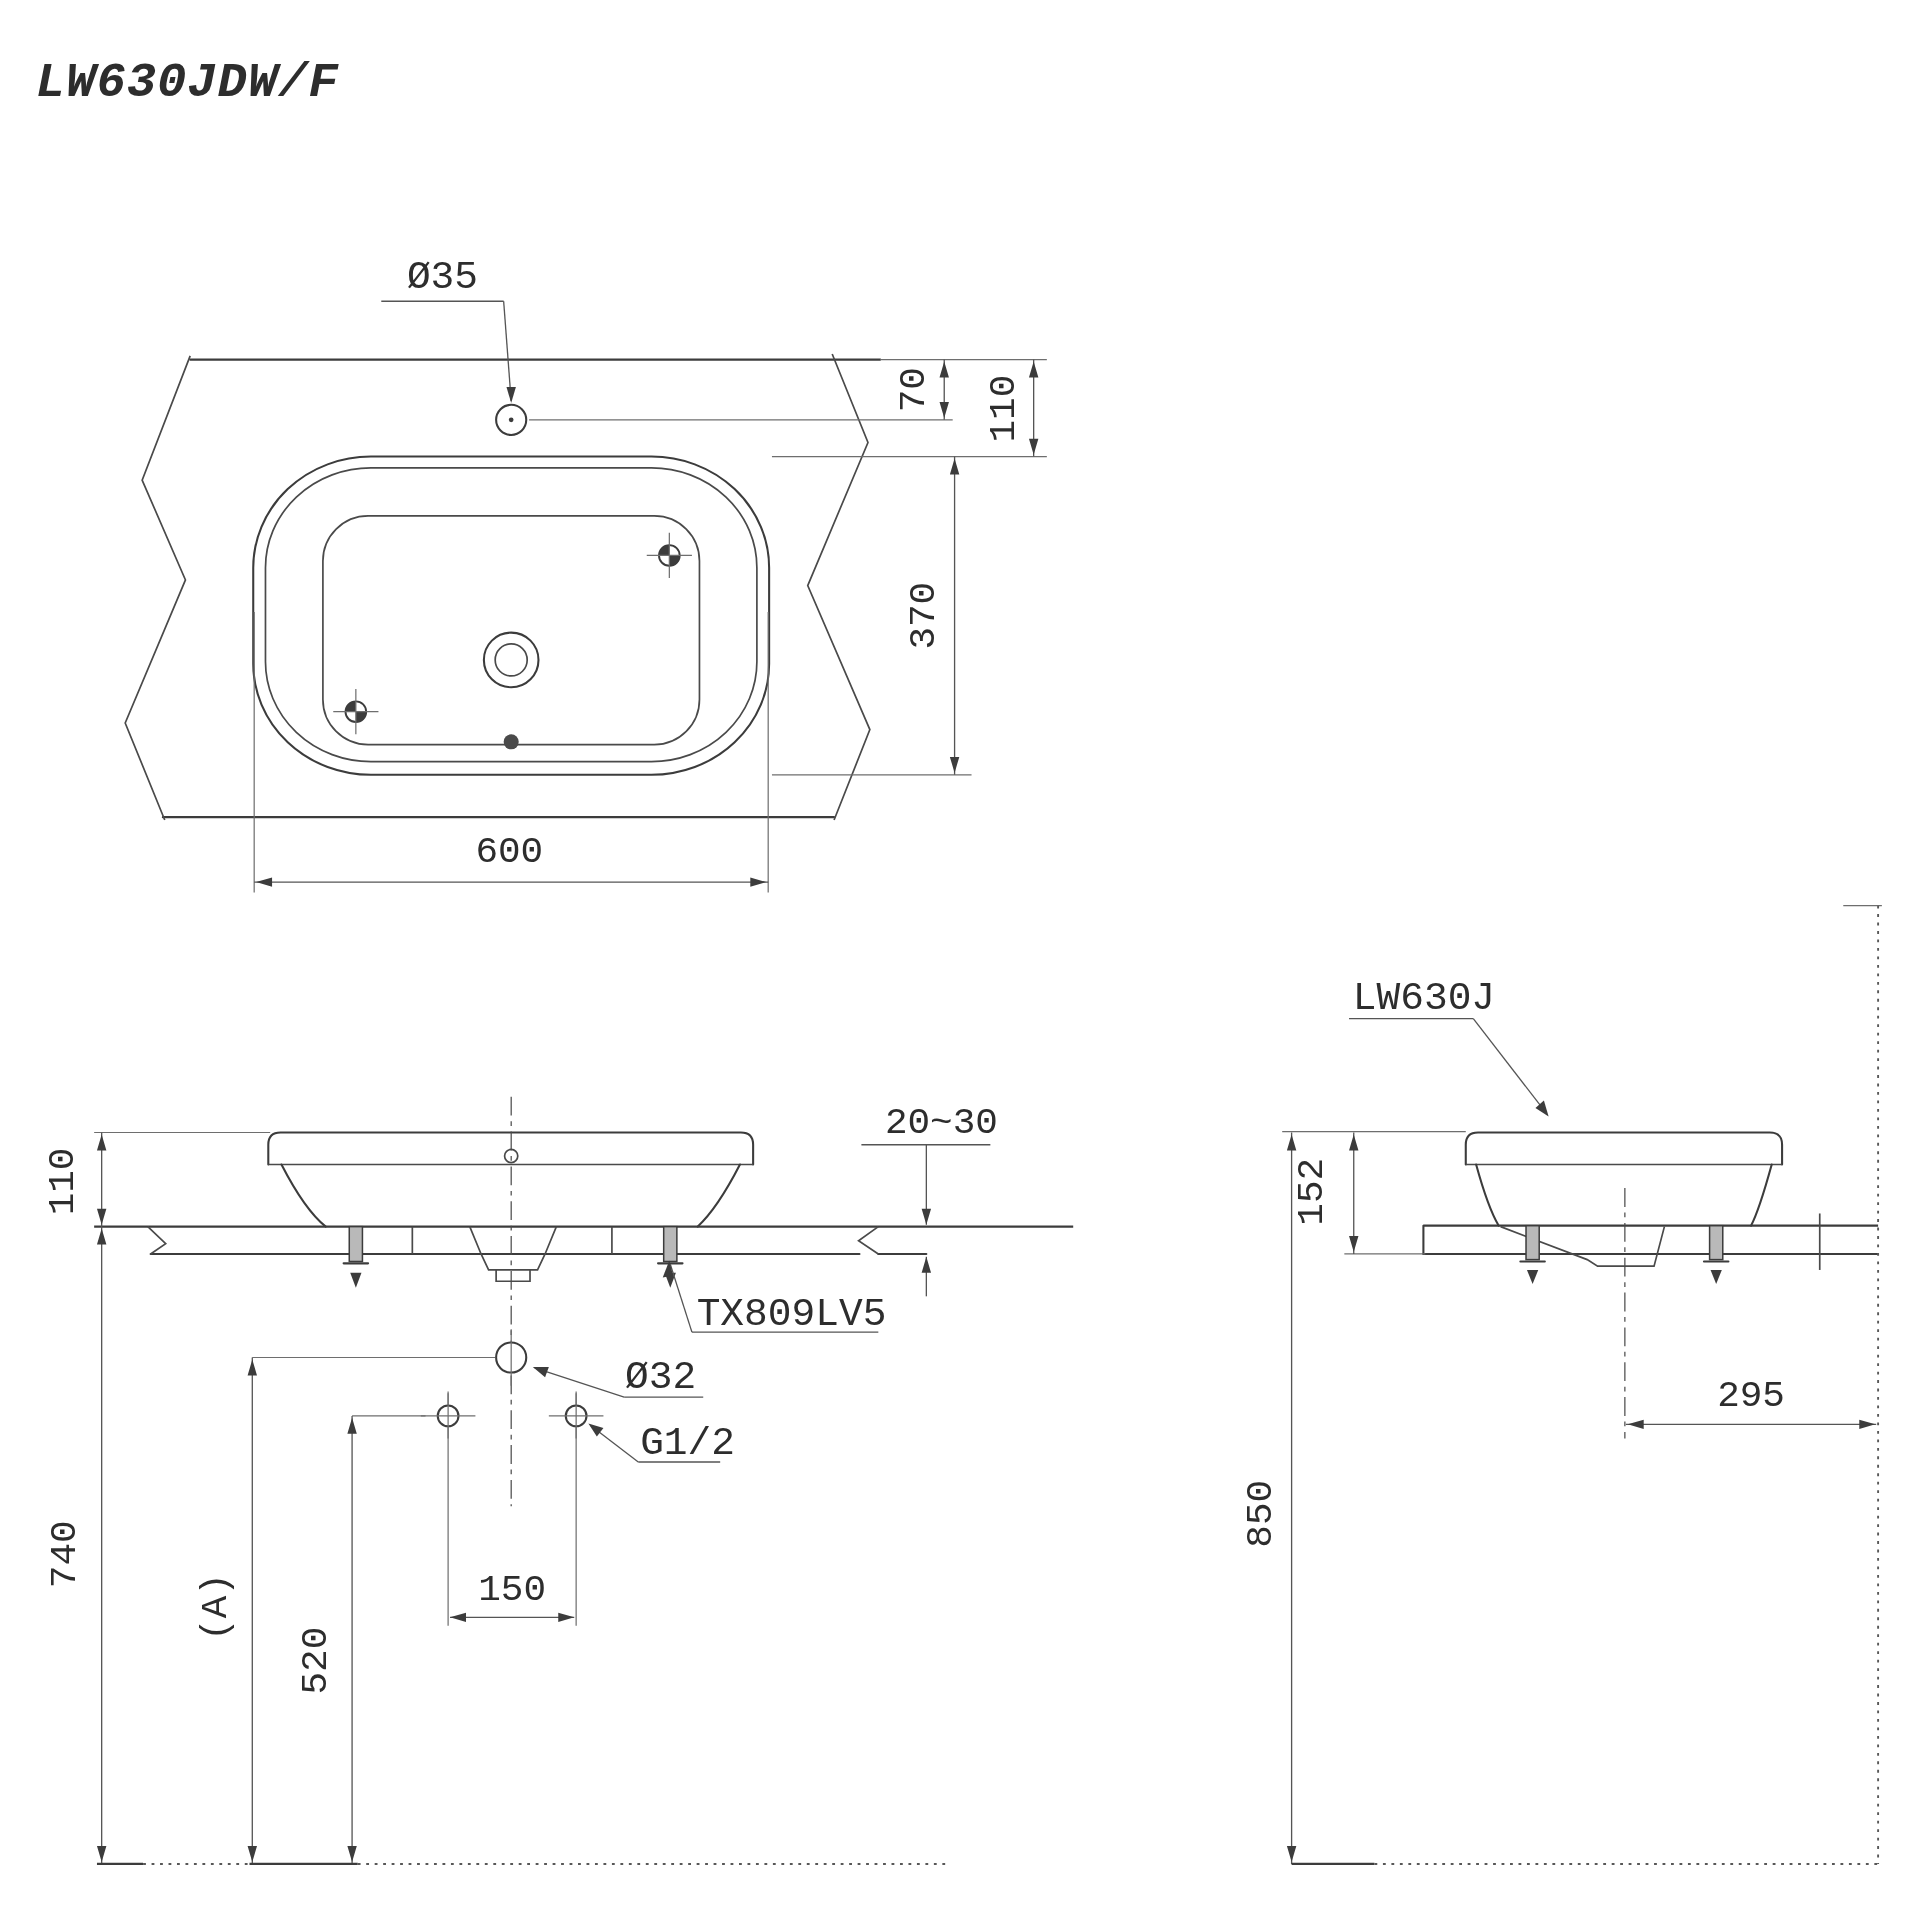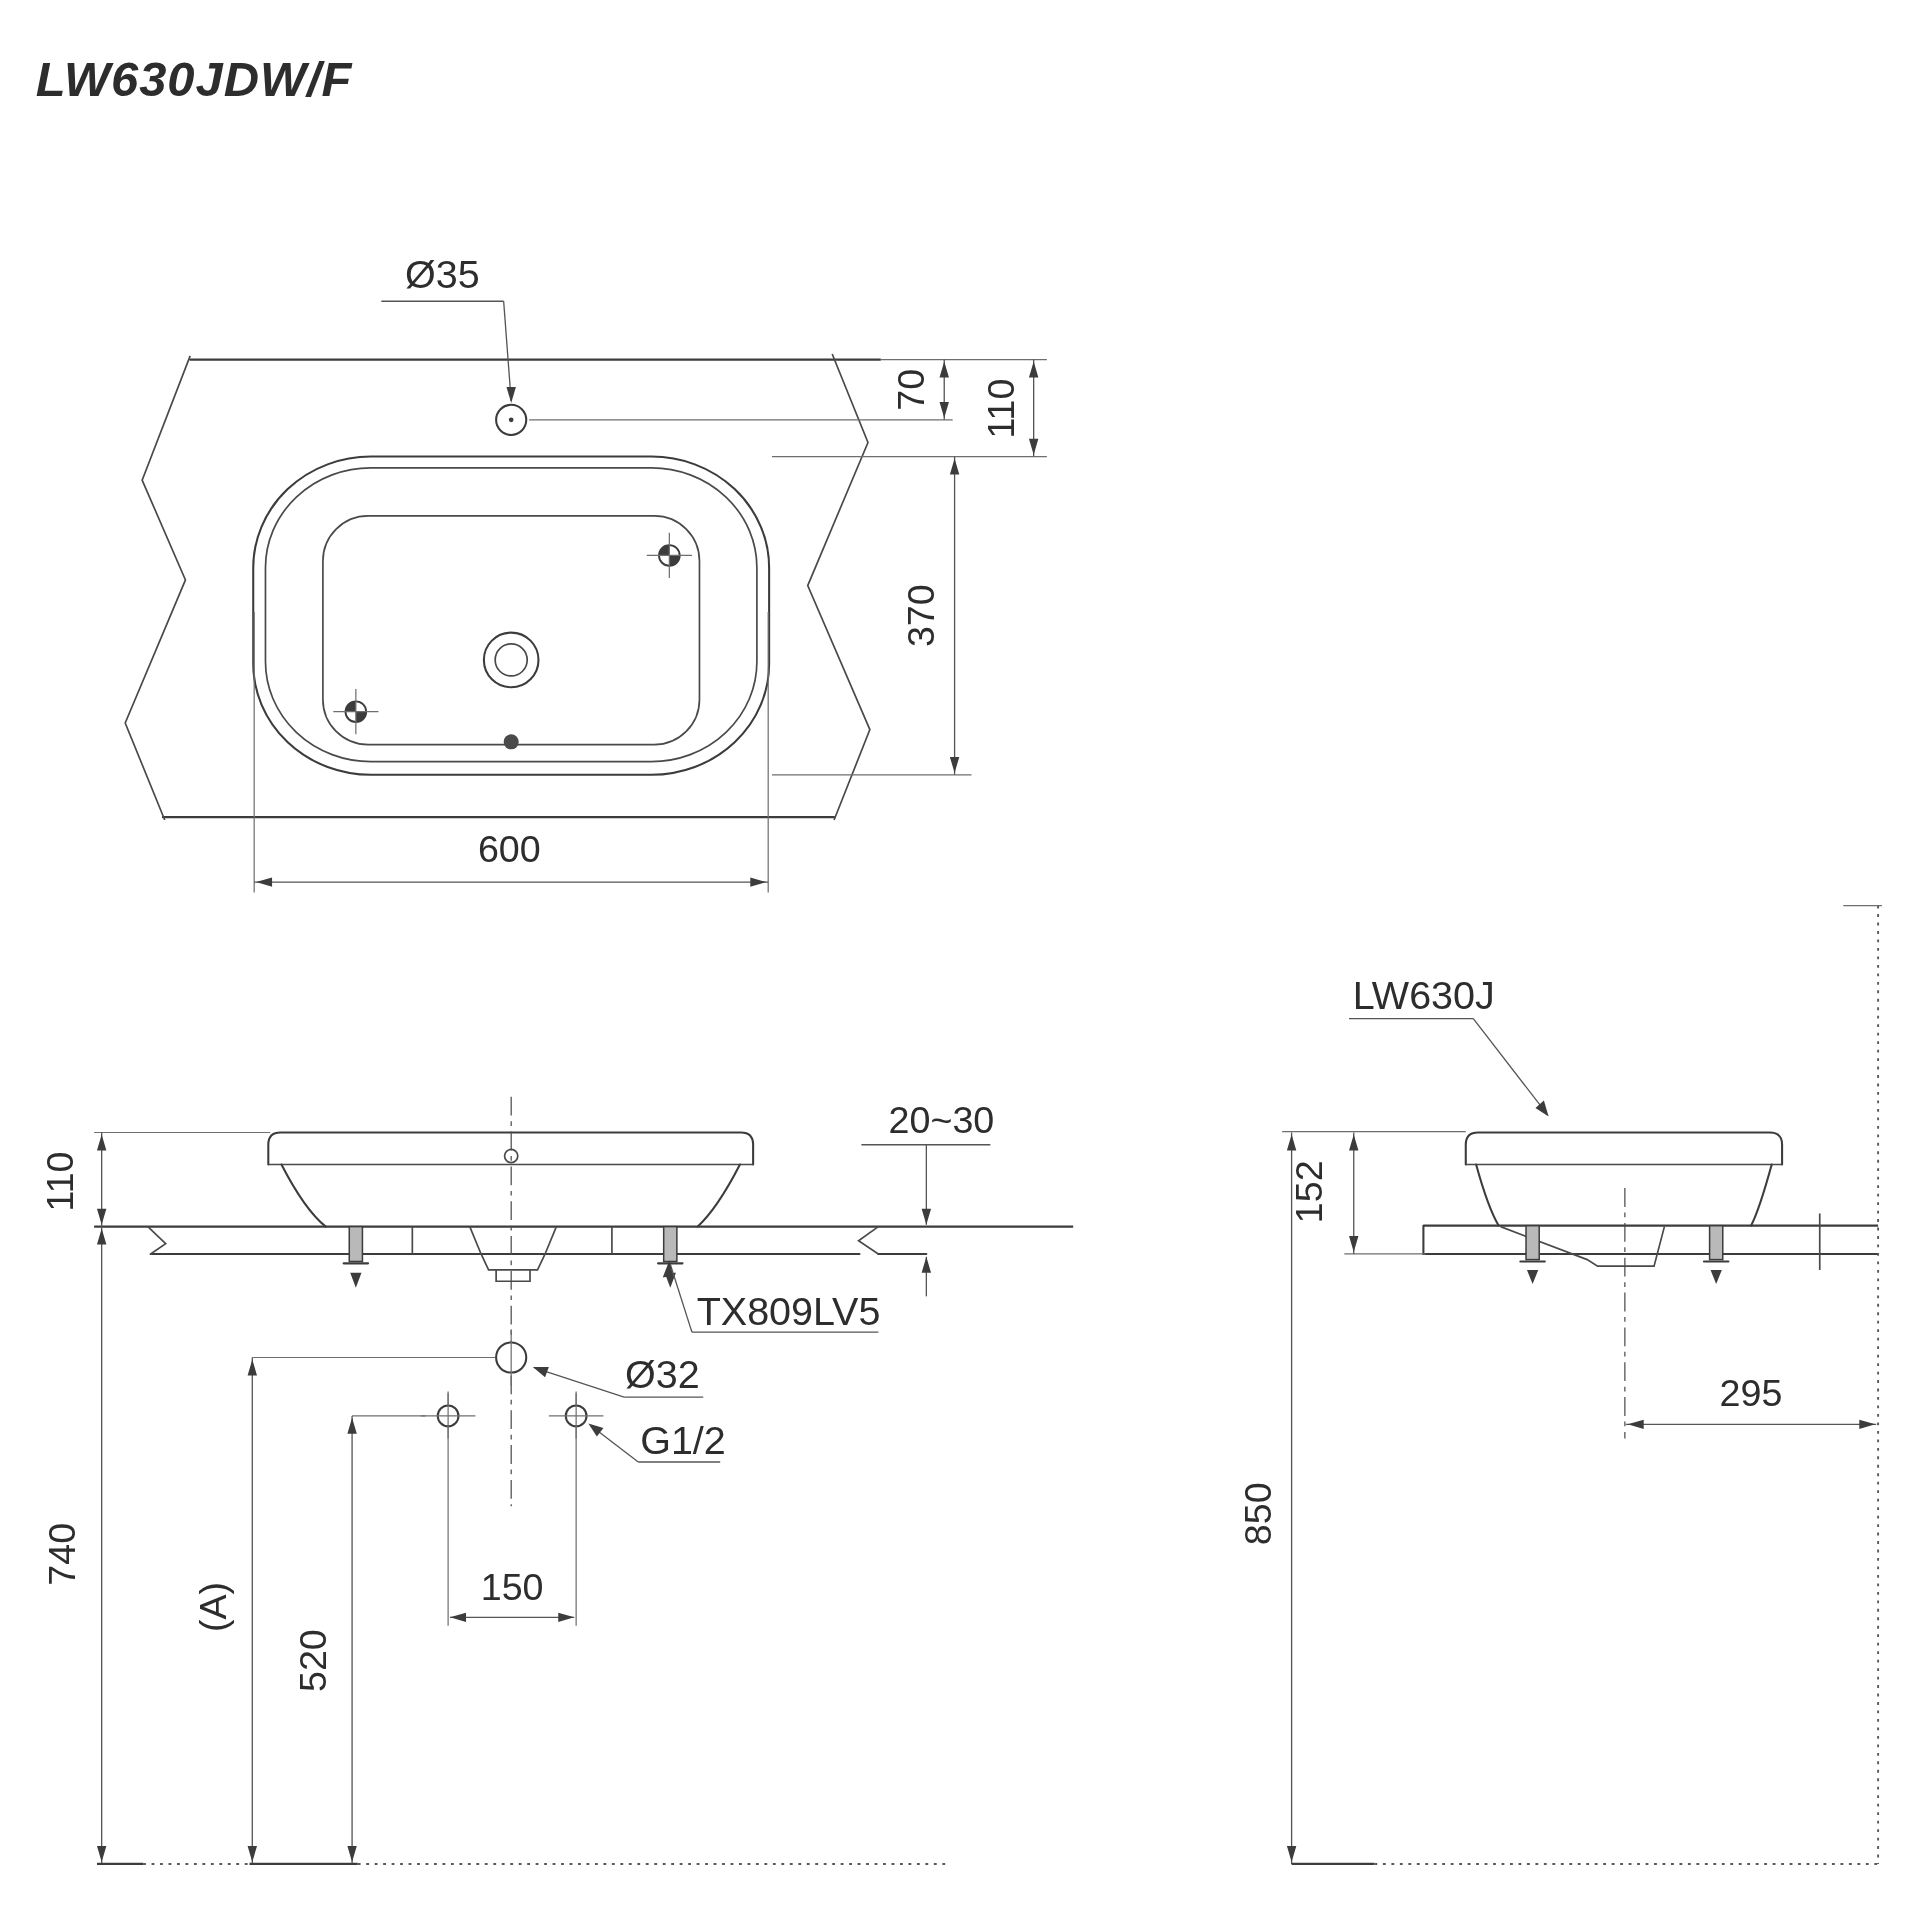--- a/index.html
+++ b/index.html
@@ -1,17 +1,17 @@
 <!DOCTYPE html>
 <html style="font-size:15px"><head>
 <meta charset="utf-8">
 <style>
   html,body{margin:0;padding:0;background:#ffffff;}
   .page{width:1928px;height:1928px;position:relative;background:#ffffff;
-        font-family:Liberation Sans, sans-serif;}
+        font-family:Liberation Mono, monospace;}
   svg{display:block}
   
   .ln   {stroke:#3c3c3c;stroke-width:2.2;fill:none;stroke-linecap:round;}
   .ln2  {stroke:#4a4a4a;stroke-width:1.8;fill:none;}
   .thin {stroke:#6e6e6e;stroke-width:1.3;fill:none;}
   .dim  {stroke:#555555;stroke-width:1.4;fill:none;}
   .cl   {stroke:#4a4a4a;stroke-width:1.3;fill:none;stroke-dasharray:20 6 5 6;}
   .dot  {stroke:#585858;stroke-width:2;fill:none;stroke-dasharray:3 6;}
   .sol  {stroke:#3c3c3c;stroke-width:2.4;fill:none;}
   .ah   {fill:#3c3c3c;stroke:none;}

